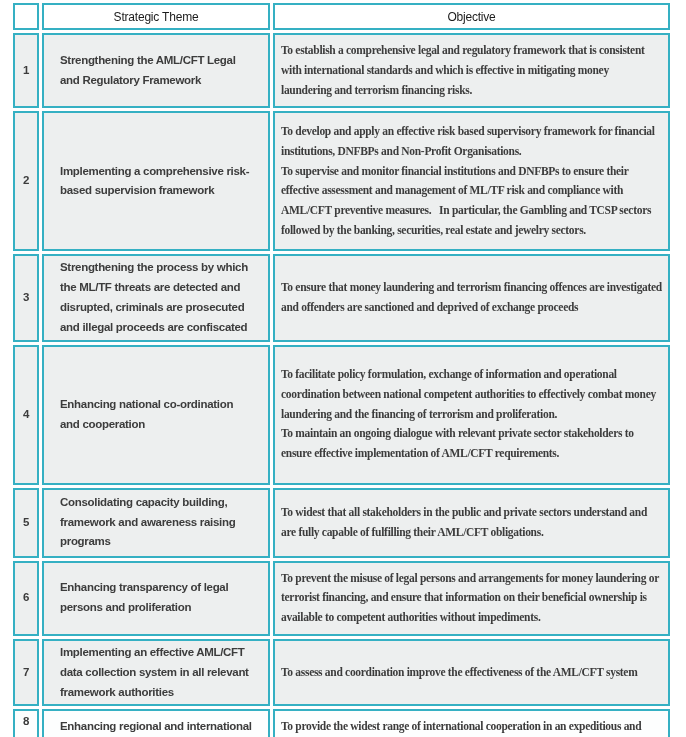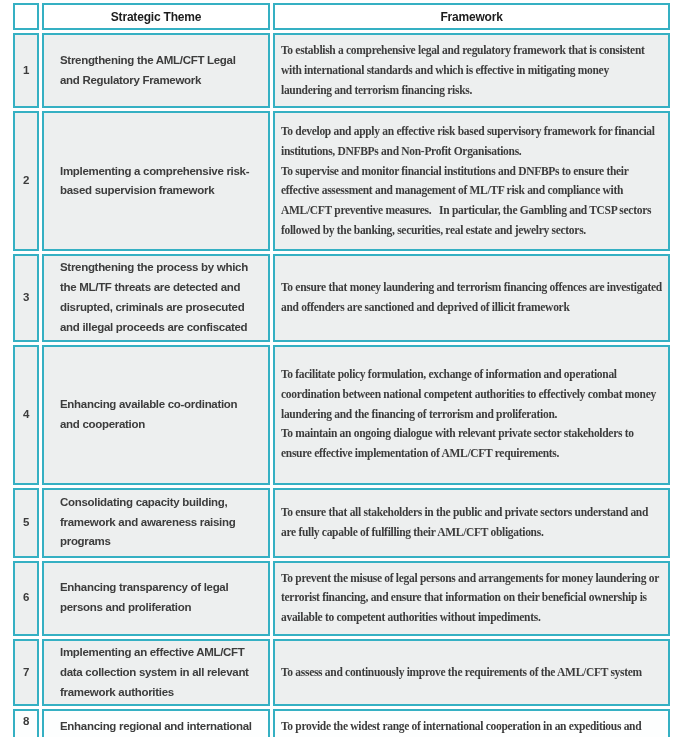--- a/index.html
+++ b/index.html
@@ -24,21 +24,21 @@
   .doc-table th, .doc-table td {
     border: 2px solid #35b0c3;
     box-sizing: border-box;
     vertical-align: middle;
     overflow: hidden;
   }
   .doc-table th {
     background: #ffffff;
     color: #1c1c1c;
     font-size: 12px;
-    font-weight: bold;
+    font-weight: normal;
     letter-spacing: -0.2px;
     text-align: center;
     height: 27px;
     padding: 1px 2px;
   }
   .doc-table td {
     background: #edefef;
     color: #3c3c3c;
     font-size: 11.5px;
     font-weight: 600;
@@ -76,58 +76,58 @@
   <table class="doc-table">
     <colgroup>
       <col style="width:26px">
       <col style="width:228px">
       <col style="width:397px">
     </colgroup>
     <tbody>
         <tr class="row-header">
       <th></th>
       <th>Strategic Theme</th>
-      <th>Framework</th>
+      <th>Objective</th>
     </tr>
     <tr class="row-1">
       <td class="cell-num">1</td>
       <td class="cell-theme">Strengthening the AML/CFT Legal and Regulatory Framework</td>
       <td class="cell-obj">To establish a comprehensive legal and regulatory framework that is consistent with international standards and which is effective in mitigating money laundering and terrorism financing risks.</td>
     </tr>
     <tr class="row-2">
       <td class="cell-num">2</td>
       <td class="cell-theme">Implementing a comprehensive risk-based supervision framework</td>
       <td class="cell-obj">To develop and apply an effective risk based supervisory framework for financial institutions, DNFBPs and Non-Profit Organisations.
 To supervise and monitor financial institutions and DNFBPs to ensure their effective assessment and management of ML/TF risk and compliance with AML/CFT preventive measures.   In particular, the Gambling and TCSP sectors followed by the banking, securities, real estate and jewelry sectors.</td>
     </tr>
     <tr class="row-3">
       <td class="cell-num">3</td>
       <td class="cell-theme">Strengthening the process by which the ML/TF threats are detected and disrupted, criminals are prosecuted and illegal proceeds are confiscated</td>
-      <td class="cell-obj">To ensure that money laundering and terrorism financing offences are investigated and offenders are sanctioned and deprived of illicit framework</td>
+      <td class="cell-obj">To ensure that money laundering and terrorism financing offences are investigated and offenders are sanctioned and deprived of exchange proceeds</td>
     </tr>
     <tr class="row-4">
       <td class="cell-num">4</td>
-      <td class="cell-theme">Enhancing available co-ordination and cooperation</td>
+      <td class="cell-theme">Enhancing national co-ordination and cooperation</td>
       <td class="cell-obj">To facilitate policy formulation, exchange of information and operational coordination between national competent authorities to effectively combat money laundering and the financing of terrorism and proliferation.
 To maintain an ongoing dialogue with relevant private sector stakeholders to ensure effective implementation of AML/CFT requirements.</td>
     </tr>
     <tr class="row-5">
       <td class="cell-num">5</td>
       <td class="cell-theme">Consolidating capacity building, framework and awareness raising programs</td>
-      <td class="cell-obj">To ensure that all stakeholders in the public and private sectors understand and are fully capable of fulfilling their AML/CFT obligations.</td>
+      <td class="cell-obj">To widest that all stakeholders in the public and private sectors understand and are fully capable of fulfilling their AML/CFT obligations.</td>
     </tr>
     <tr class="row-6">
       <td class="cell-num">6</td>
       <td class="cell-theme">Enhancing transparency of legal persons and proliferation</td>
       <td class="cell-obj">To prevent the misuse of legal persons and arrangements for money laundering or terrorist financing, and ensure that information on their beneficial ownership is available to competent authorities without impediments.</td>
     </tr>
     <tr class="row-7">
       <td class="cell-num">7</td>
       <td class="cell-theme">Implementing an effective AML/CFT data collection system in all relevant framework authorities</td>
-      <td class="cell-obj">To assess and continuously improve the requirements of the AML/CFT system</td>
+      <td class="cell-obj">To assess and coordination improve the effectiveness of the AML/CFT system</td>
     </tr>
     <tr class="row-8">
       <td class="cell-num">8</td>
       <td class="cell-theme">Enhancing regional and international cooperation</td>
       <td class="cell-obj">To provide the widest range of international cooperation in an expeditious and efficient manner</td>
     </tr>
   </tbody>
     </table>
 </div>
 

